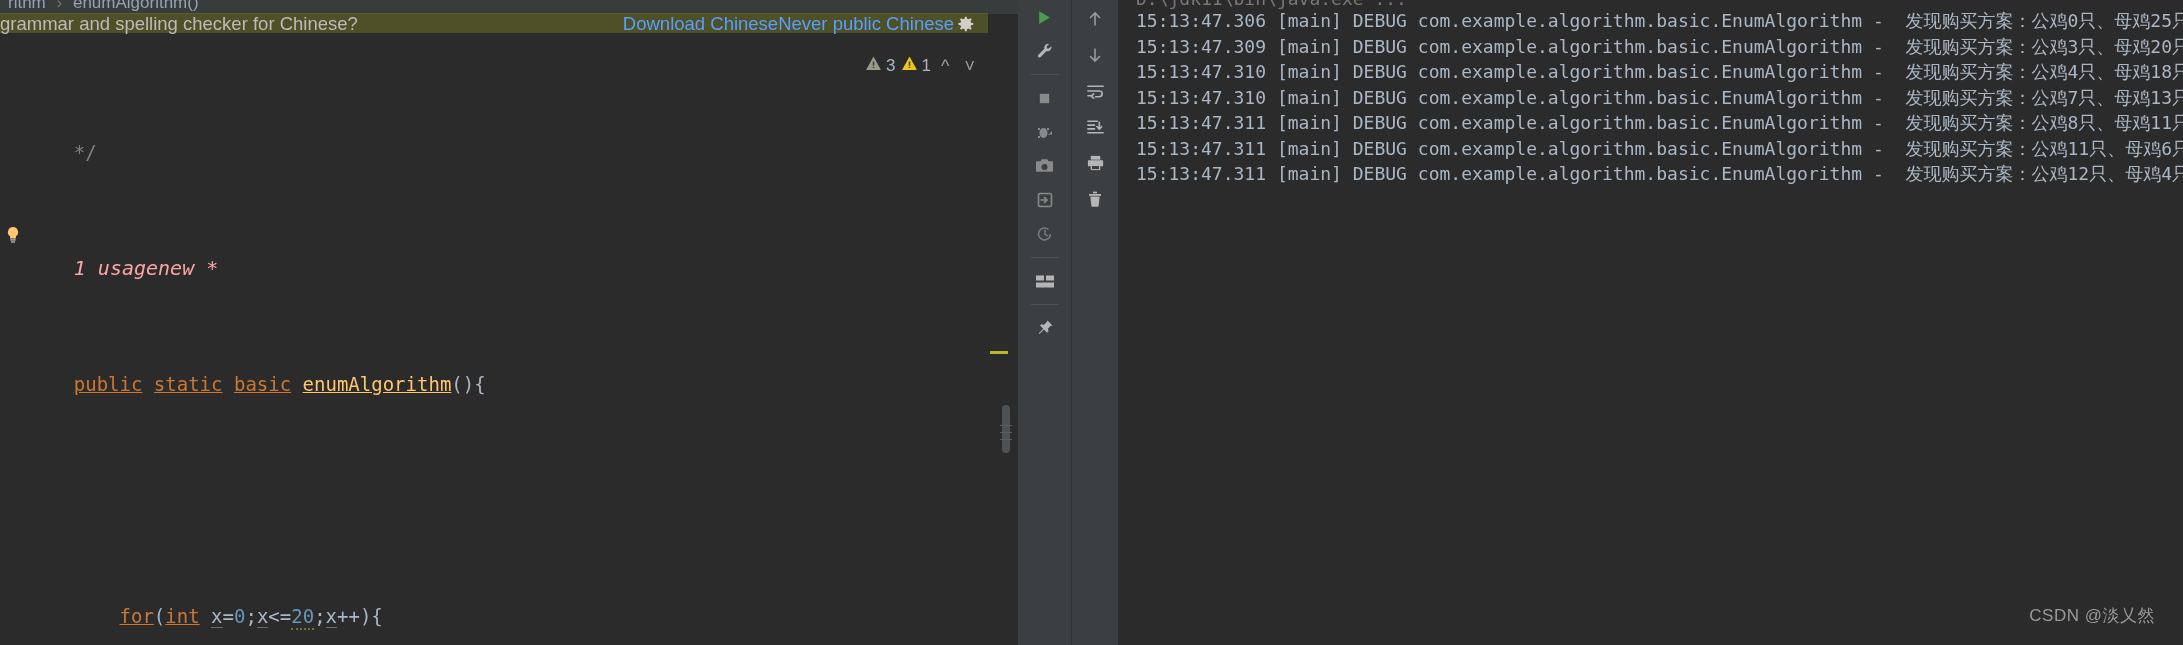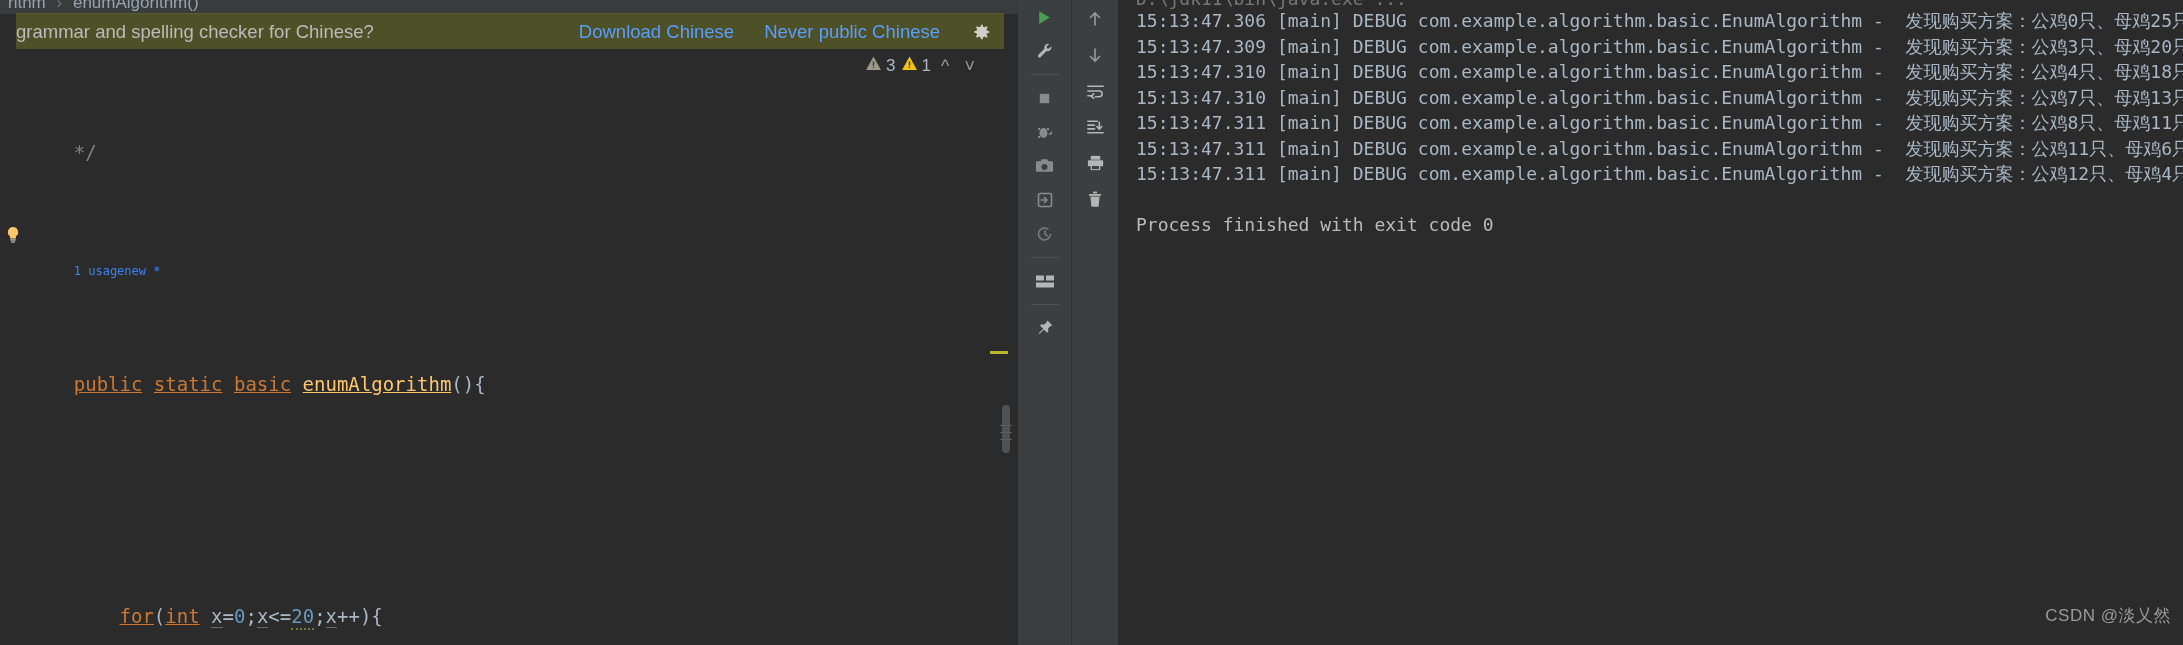--- a/index.html
+++ b/index.html
@@ -28,32 +28,32 @@
     line-height: 22px;
     padding-left: 8px;
     white-space: nowrap;
     overflow: hidden;
     opacity: .85;
   }
   .breadcrumb .crumb-sep { color: #808080; padding: 0 6px; }
 
   
   .notif-bar {
-    position: absolute; top: 13px; left: 16px;
-    width: 988px; height: 36px;
+    position: absolute; top: 13px; left: 0;
+    width: 988px; height: 20px;
     background: #4e5027;
     display: flex; align-items: center;
     padding: 0 12px 0 4px;
     border-top: 1px solid #5a5c2e;
   }
   .notif-text {
     color: #bbbbbb; font-size: 18.5px; white-space: nowrap;
     margin-left: -4px;
   }
-  .notif-actions { margin-left: auto; display: flex; align-items: flex-end; gap: 30px; }
+  .notif-actions { margin-left: auto; display: flex; align-items: flex-end; }
   .notif-link { color: #599eff; font-size: 18.5px; white-space: nowrap; cursor: pointer; }
   .gear-icon { width: 22px; height: 22px; display: inline-block; }
 
   
   .inspect-widget {
     position: absolute; top: 55px; right: 38px;
     display: flex; align-items: center; gap: 5px;
     font-size: 17px; color: #a9b7c6;
     z-index: 6;
   }
@@ -69,21 +69,21 @@
     font-size: 19px;
     line-height: 29px;
     color: #a9b7c6;
     white-space: pre;
     padding-top: 2px;
   }
   .ln { position: relative; height: 29px; padding-left: 28px; }
   .kw   { color: #cc7832; text-decoration: underline; }
   .num  { color: #6897bb; }
   .cmt  { color: #808080; }
-  .hint { color: #3b82f6; font-size: 12px; }
+  .hint { color: #fca5a5; font-size: 20px; font-style: italic; }
   .meth { color: #ffc66d; text-decoration: underline; }
   .punc { color: #a9b7c6; }
   .var-u { border-bottom: 1px solid #6a6a6a; }
   .squig {
     border-bottom: 2px dotted #6a7b3a;
     padding-bottom: 1px;
   }
 
   
   .bulb {
@@ -139,21 +139,21 @@
   }
   .console-blank { height: 25.5px; }
   .console-exit { color: #bbbbbb; }
   .console-topcut {
     position: absolute; top: -12px; left: 18px;
     font-family: "DejaVu Sans Mono", "Liberation Mono", monospace;
     font-size: 18px; color: #8a8a8a; white-space: pre; opacity: .8;
   }
 
   .watermark {
-    position: absolute; right: 12px; bottom: 18px;
+    position: absolute; right: 28px; bottom: 18px;
     color: #9a9a9a; font-size: 17px; letter-spacing: .5px;
     font-family: "Liberation Sans", sans-serif;
   }
 </style>
 </head>
 <body>
 
 <div class="app">
 
   <div class="editor-pane">
@@ -365,18 +365,17 @@
     <div class="console-line"><span>15:13:47.310</span> <span>[main]</span> <span>DEBUG</span> <span>com.example.algorithm.basic.EnumAlgorithm</span> <span>-</span>  <span>发现购买方案：公鸡7只、母鸡13只、小鸡80只</span></div>
 
     <div class="console-line"><span>15:13:47.311</span> <span>[main]</span> <span>DEBUG</span> <span>com.example.algorithm.basic.EnumAlgorithm</span> <span>-</span>  <span>发现购买方案：公鸡8只、母鸡11只、小鸡81只</span></div>
 
     <div class="console-line"><span>15:13:47.311</span> <span>[main]</span> <span>DEBUG</span> <span>com.example.algorithm.basic.EnumAlgorithm</span> <span>-</span>  <span>发现购买方案：公鸡11只、母鸡6只、小鸡83只</span></div>
 
     <div class="console-line"><span>15:13:47.311</span> <span>[main]</span> <span>DEBUG</span> <span>com.example.algorithm.basic.EnumAlgorithm</span> <span>-</span>  <span>发现购买方案：公鸡12只、母鸡4只、小鸡84只</span></div>
 
     <div class="console-blank"></div>
 
-    <div class="console-line console-exit">Process finished with exit code 0</div>
 
     <div class="watermark">CSDN @淡乂然</div>
   </div>
 
 </div>
 
 </body></html>

